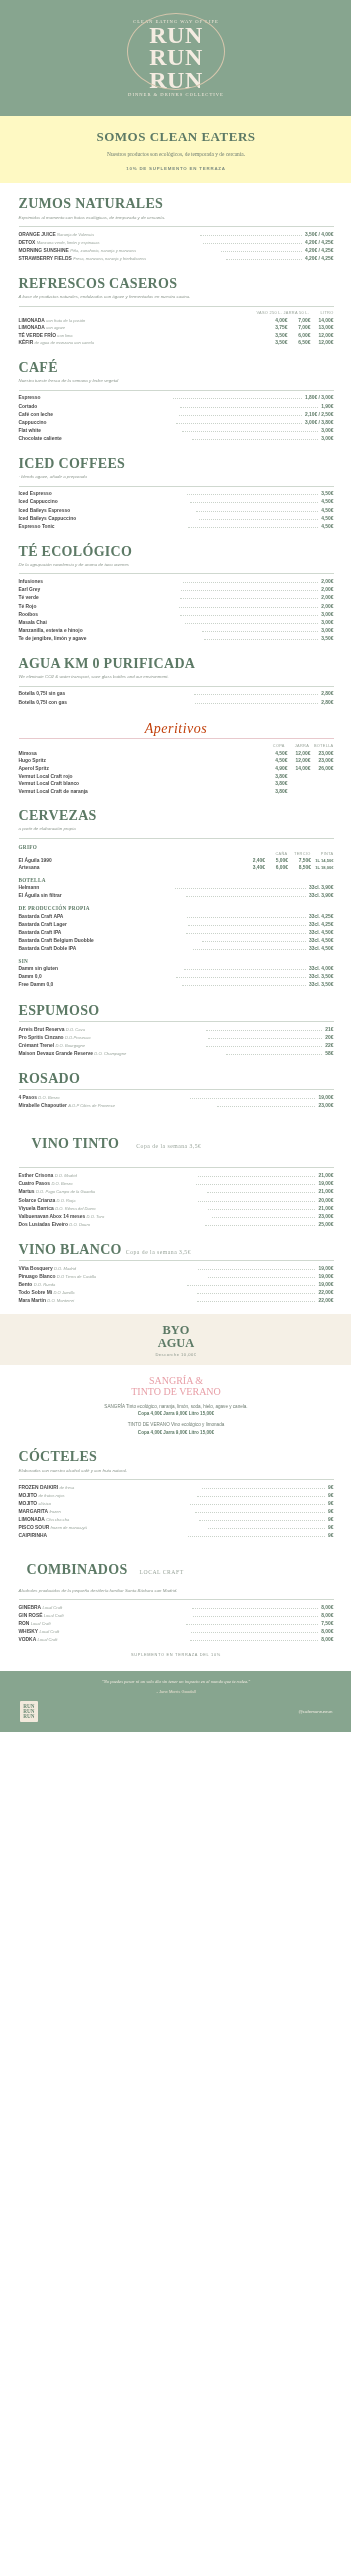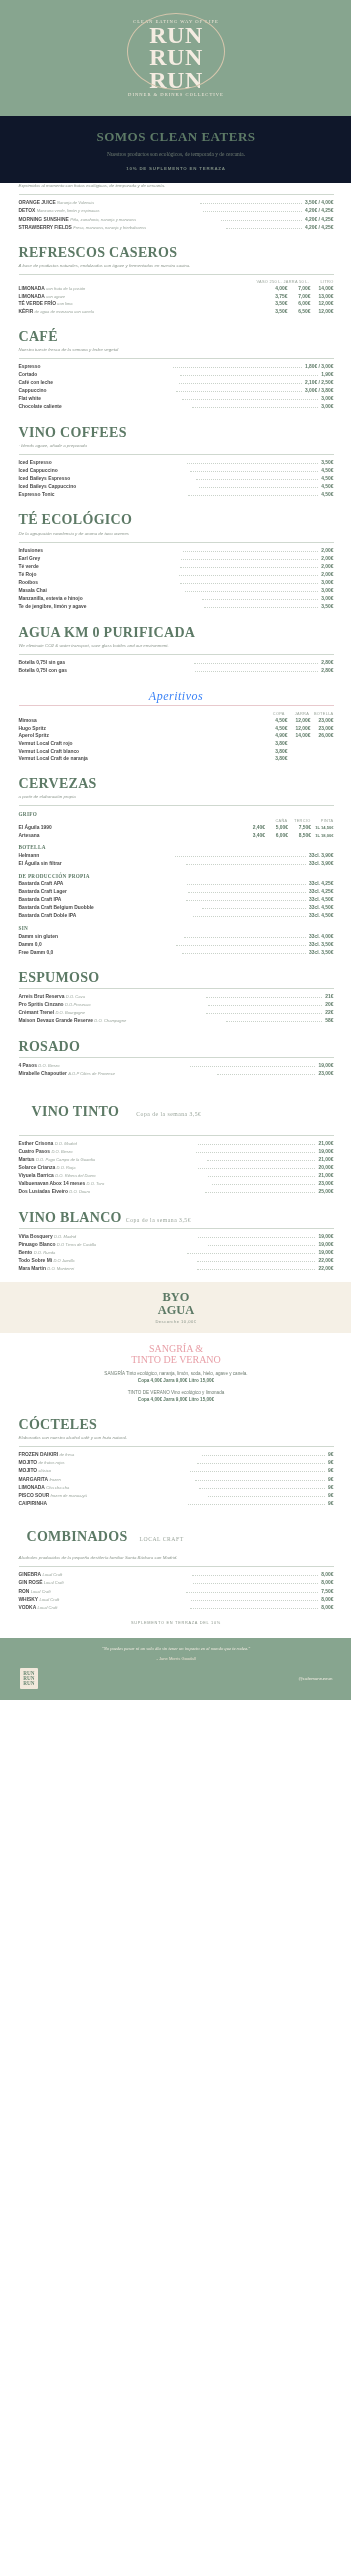--- a/index.html
+++ b/index.html
@@ -48,21 +48,21 @@
     top: 0; left: 50%;
     transform: translateX(-50%);
     width: 98px; height: 77px;
     border: 0.8px solid #d6c6ad;
     border-radius: 50%;
     pointer-events: none;
   }
 
   
   .intro {
-    background: #0f172a;
+    background: #fef9c3;
     text-align: center;
     padding: 13.4px 20.6px 12.4px;
   }
   .intro h1 {
     font-family: "Liberation Serif", serif;
     font-size: 13px;
     color: #5d7a66;
     letter-spacing: 0.5px;
     margin-bottom: 5.2px;
     font-weight: bold;
@@ -146,22 +146,22 @@
     color: #5d7a66;
     margin: 5.2px 0 1px;
     font-family: "Liberation Serif", serif;
     letter-spacing: 0.3px;
   }
 
   
   .script {
     font-family: "Liberation Serif", serif;
     font-style: italic;
-    font-size: 12px;
-    color: #3b82f6;
+    font-size: 14px;
+    color: #c2410c;
     text-align: center;
     margin: 14.4px 0 1px;
     letter-spacing: 0.5px;
   }
   .script-rule {
     height: 0.5px;
     background: #e8c9cd;
     margin: 1px 18.5px 5.2px;
   }
 
@@ -263,20 +263,21 @@
   </div>
 </div>
 
 <div class="intro">
   <h1>SOMOS CLEAN EATERS</h1>
   <p>Nuestros productos son ecológicos, de temporada y de cercanía.</p>
   <div class="supl">10% DE SUPLEMENTO EN TERRAZA</div>
 </div>
 
 <div class="section">
+  <div class="sec-title">ZUMOS NATURALES</div>
   <div class="sec-sub">Exprimidos al momento con frutas ecológicas, de temporada y de cercanía.</div>
   <div class="rule"></div>
   <div id="zumos-list">
       <div class="row">
         <div class="nm"><b>ORANGE JUICE</b> <span class="sub">Naranja de Valencia</span></div>
         <div class="dots"></div>
         <div class="pr">3,50€ / 4,00€</div>
       </div>
       <div class="row">
         <div class="nm"><b>DETOX</b> <span class="sub">Manzana verde, limón y espinacas</span></div>
@@ -360,21 +361,21 @@
       </div>
       <div class="row">
         <div class="nm"><b>Chocolate caliente</b></div>
         <div class="dots"></div>
         <div class="pr">3,00€</div>
       </div>
     </div>
 </div>
 
 <div class="section">
-  <div class="sec-title">VINO COFFEES</div>
+  <div class="sec-title">ICED COFFEES</div>
   <div class="sec-sub">· blends agave, añadir a preparado</div>
   <div class="rule"></div>
   <div id="iced-list">
       <div class="row">
         <div class="nm"><b>Iced Espresso</b></div>
         <div class="dots"></div>
         <div class="pr">3,50€</div>
       </div>
       <div class="row">
         <div class="nm"><b>Iced Cappuccino</b></div>

